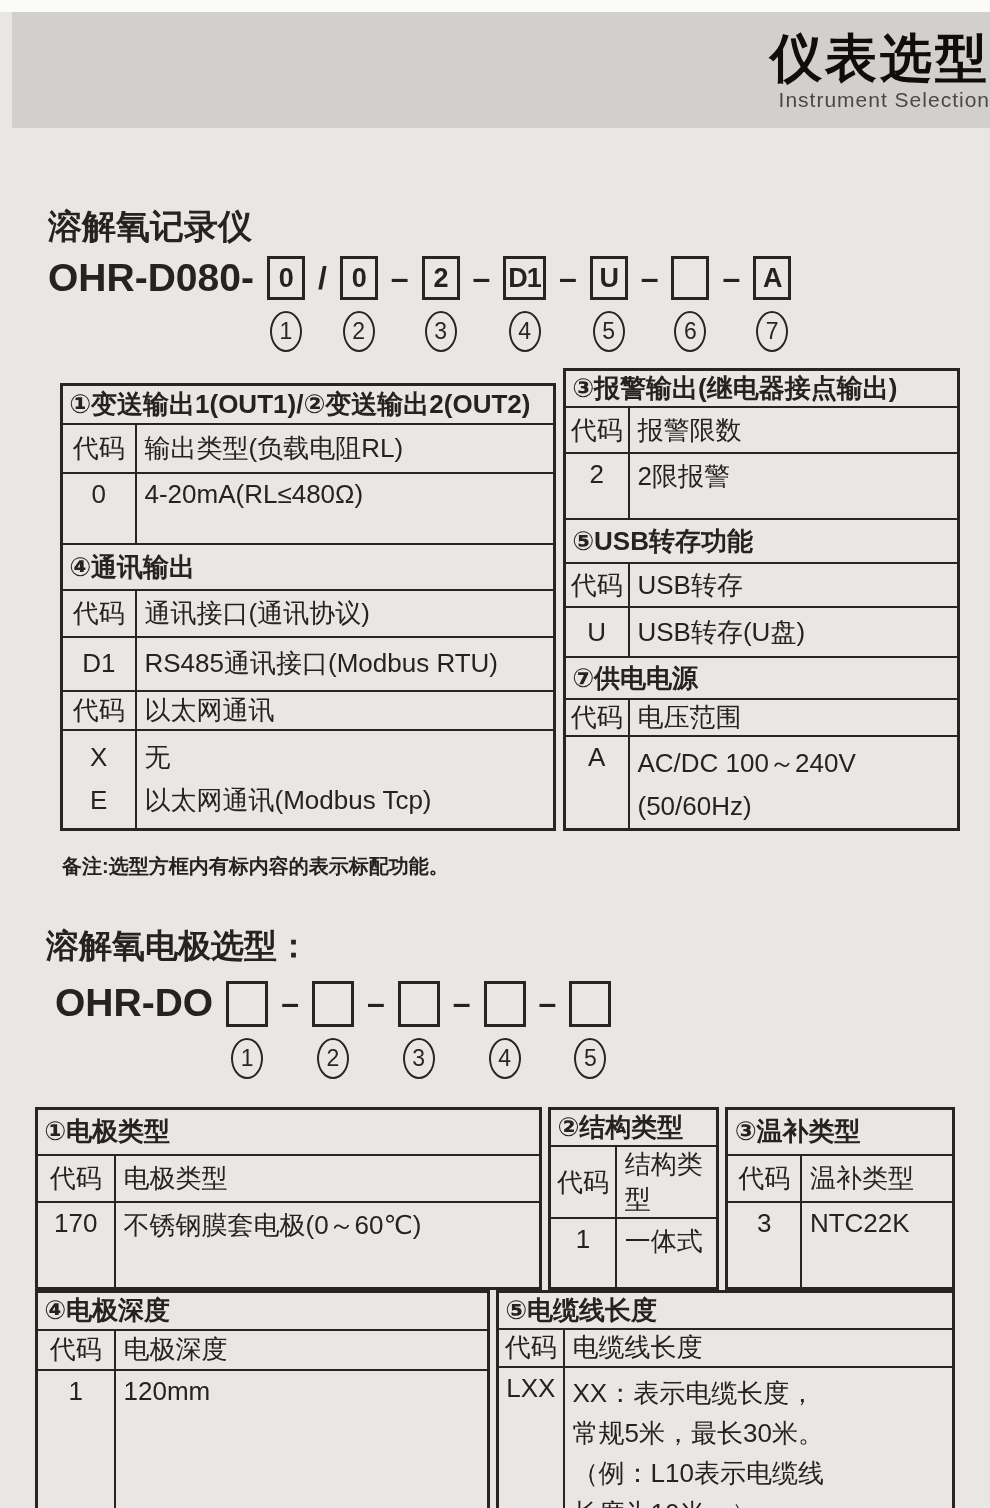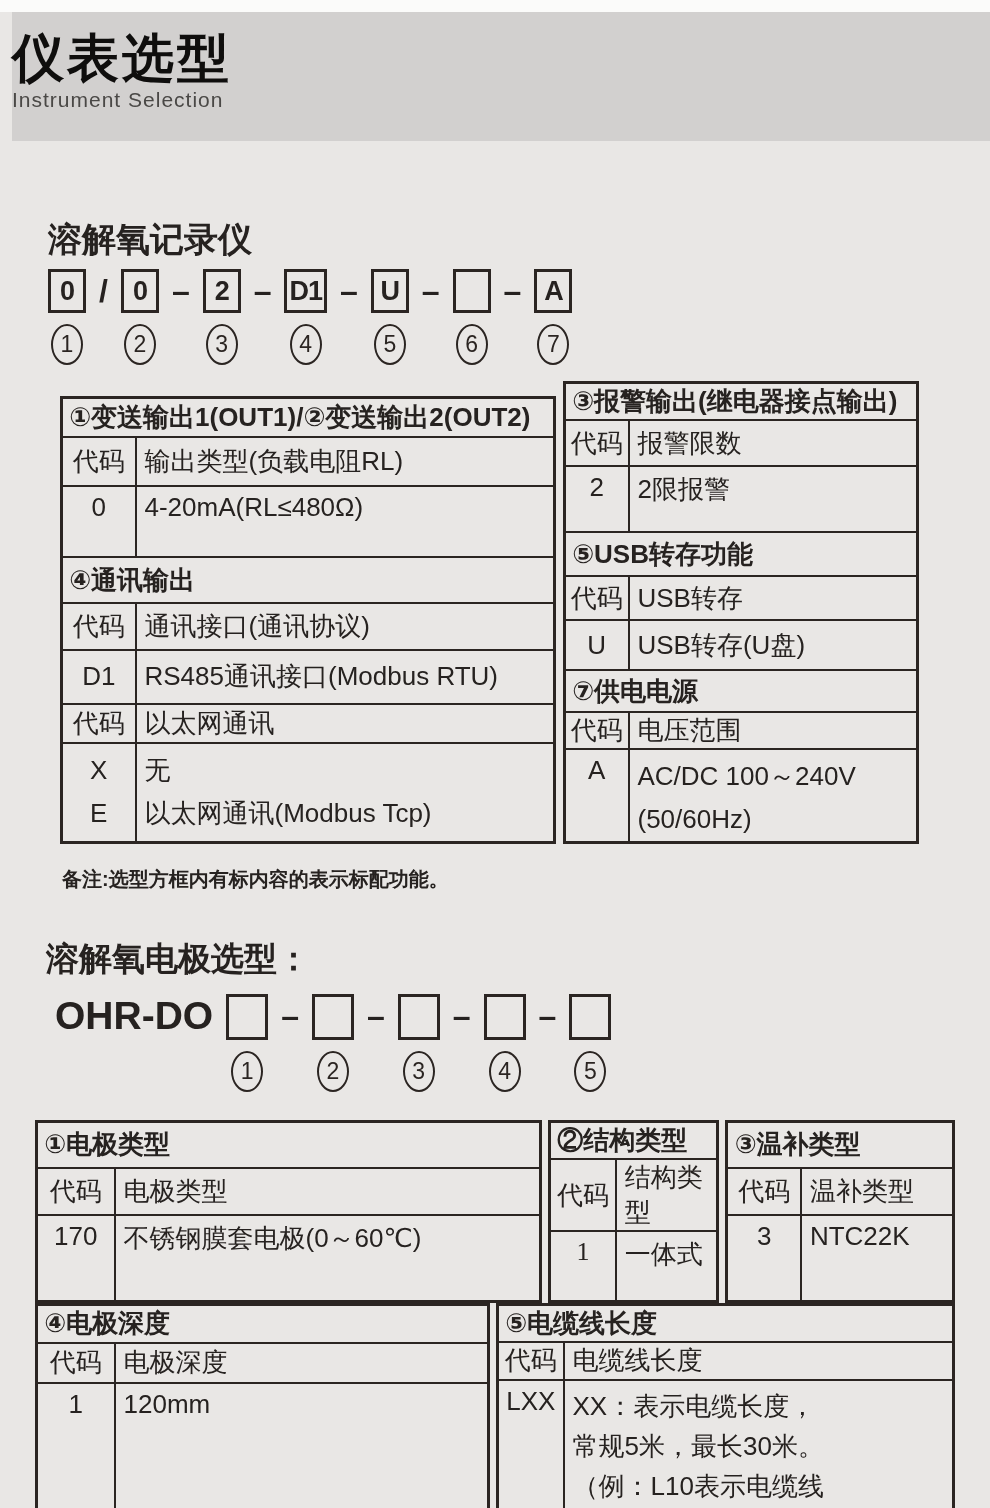--- a/index.html
+++ b/index.html
@@ -1,19 +1,19 @@
 <!DOCTYPE html>
 <html><head>
 <meta charset="utf-8">
 <style>
   html,body{margin:0;padding:0;}
   body{width:990px;height:1508px;background:#e9e7e5;font-family:"Liberation Sans","DejaVu Sans",sans-serif;color:#262220;}
   .page{width:990px;height:1508px;overflow:hidden;background:#e9e7e5;}
   .topstrip{height:12px;background:#fbfbfa;}
-  .banner{height:129px;background:#d2d0cf;text-align:left;margin-left:12px;}
+  .banner{height:116px;background:#d2d0cf;text-align:right;margin-left:12px;}
   .banner h1{margin:0;padding-top:18px;font-size:52px;font-weight:700;letter-spacing:3px;color:#0f0e0d;line-height:1.1;}
   .banner .subtitle{font-size:21px;color:#4a4846;letter-spacing:1px;margin-top:1px;}
 
   .blk-heading{margin:0;font-size:34px;font-weight:600;color:#262220;}
   .recorder-heading{margin:76px 0 6px 48px;}
   .electrode-heading{margin:44px 0 12px 46px;font-weight:700;font-size:33px;}
 
   
   .model-line{display:flex;align-items:flex-start;gap:13px;}
   .rec-line{margin-left:48px;}
@@ -33,48 +33,49 @@
   td.hd-md{font-size:24px;}
   td.code{text-align:center;padding:0 2px;}
   td.desc{padding:0 8px;}
   td.ch{font-size:26px;}
   tr.vtop td{vertical-align:top;padding-top:5px;}
   .dual div{line-height:43px;}
   .lines div{line-height:40px;}
 
   .sel-tables{display:flex;gap:7px;margin:16px 0 0 60px;}
   .t-left{width:496px;margin-top:15px;}
-  .t-right{width:356px;}
+  .t-right{width:397px;}
   tr.r-h1{height:32px;} tr.r-ch1{height:46px;} tr.r-v1{height:66px;}
   tr.r-h2{height:44px;} tr.r-ch2{height:44px;} tr.r-v2{height:50px;}
   tr.r-h3{height:42px;} tr.r-ch3{height:36px;} tr.r-v3{height:86px;}
 
   .note{margin:22px 0 0 62px;font-size:20px;font-weight:700;color:#262220;}
 
   .bottom-tables{margin:28px 0 0 35px;width:920px;}
   .band{display:flex;gap:6px;}
   .band2{margin-top:0px;}
   tr.b-h{height:36px;} tr.b-ch{height:38px;} tr.b-v1{height:70px;} tr.b-v2{height:158px;}
-  .t-e1{width:546px;} .t-e2{width:184px;font-family:Liberation Serif, serif;} .t-e3{width:247px;}
+  .t-e1{width:546px;} .t-e2{width:184px;} .t-e3{width:247px;}
   .t-e4{width:455px;} .t-e5{width:459px;}
 </style>
 </head>
 <body>
 
 <div class="page">
   <div class="topstrip"></div>
 
   <header class="banner">
     <h1>仪表选型</h1>
     <div class="subtitle">Instrument Selection</div>
   </header>
 
   <h2 class="blk-heading recorder-heading">溶解氧记录仪</h2>
 
   <div class="model-line rec-line">
+    <div class="mprefix">OHR-D080-</div>
     <div class="munit">
       <div class="mbox">0</div>
       <div class="mcircle">1</div>
     </div>
     <div class="msep">/</div>
     <div class="munit">
       <div class="mbox">0</div>
       <div class="mcircle">2</div>
     </div>
     <div class="msep">–</div>

